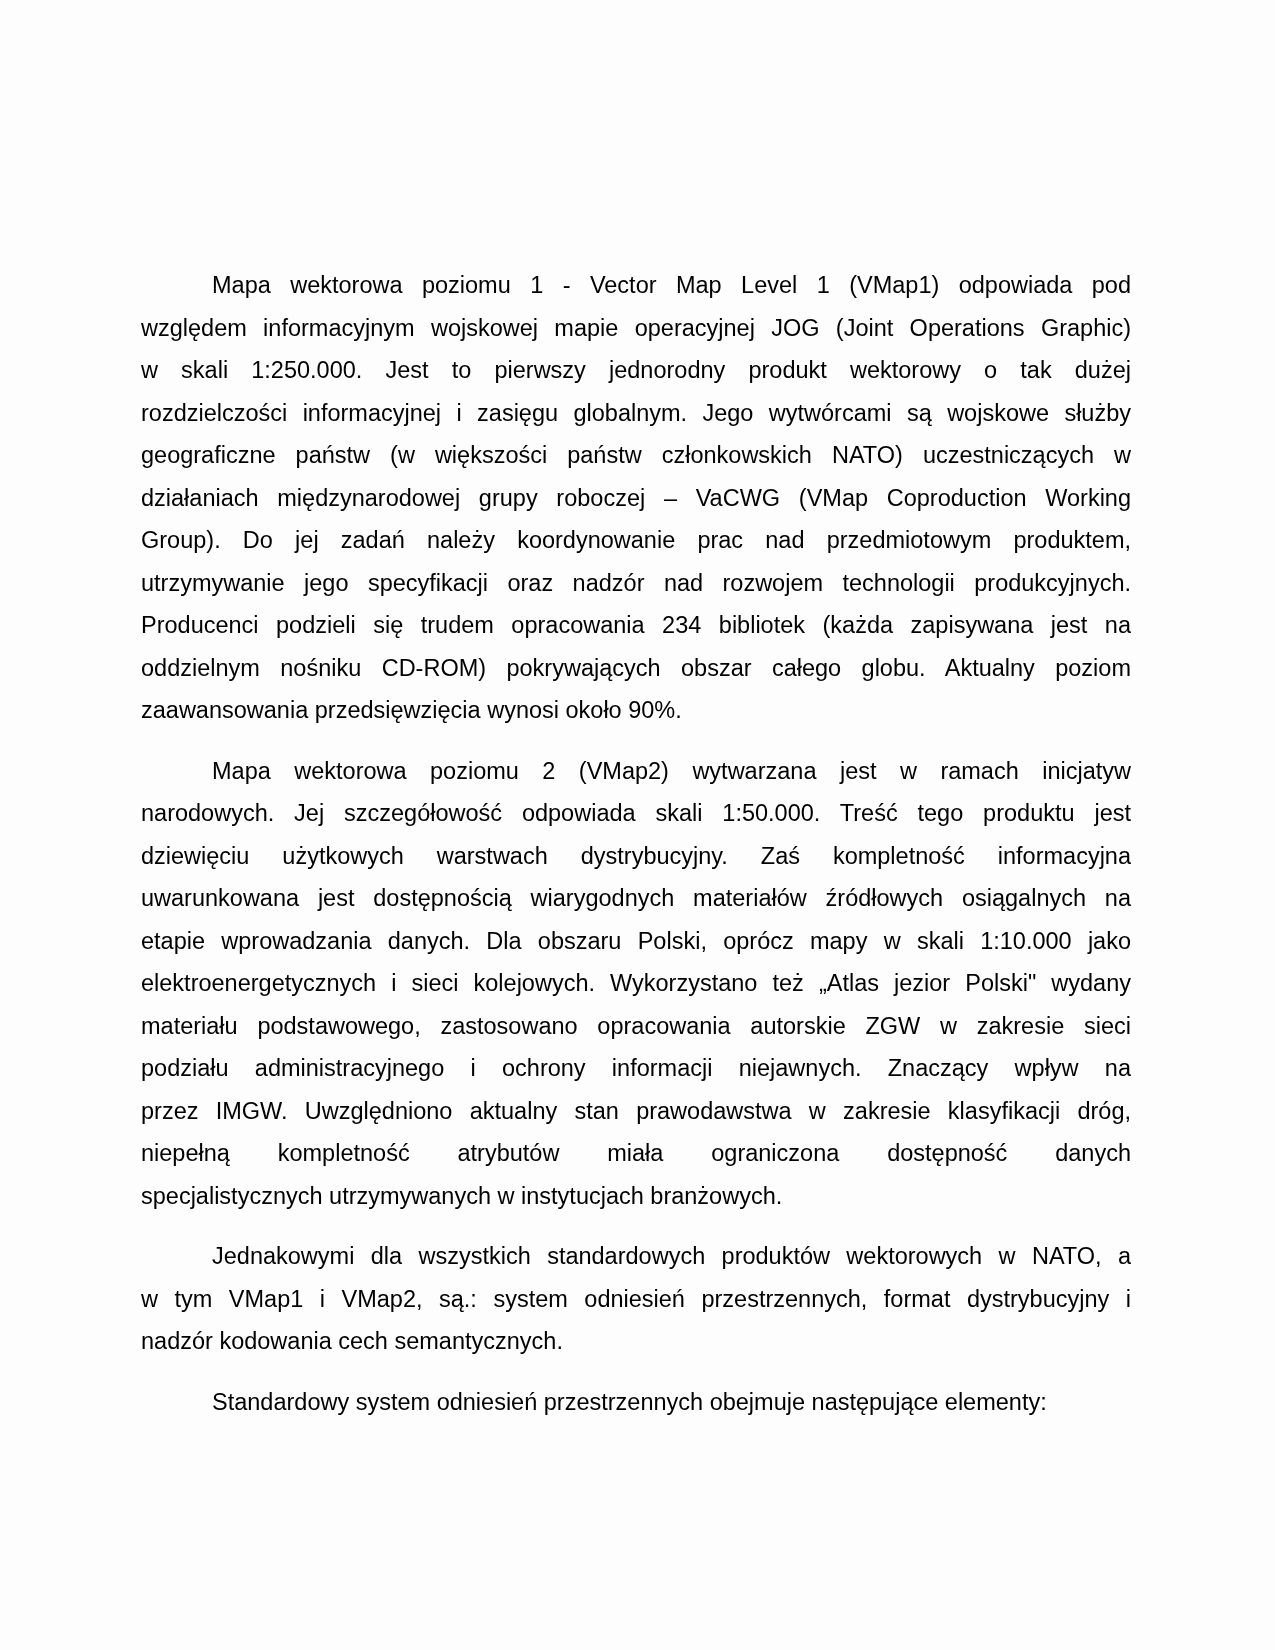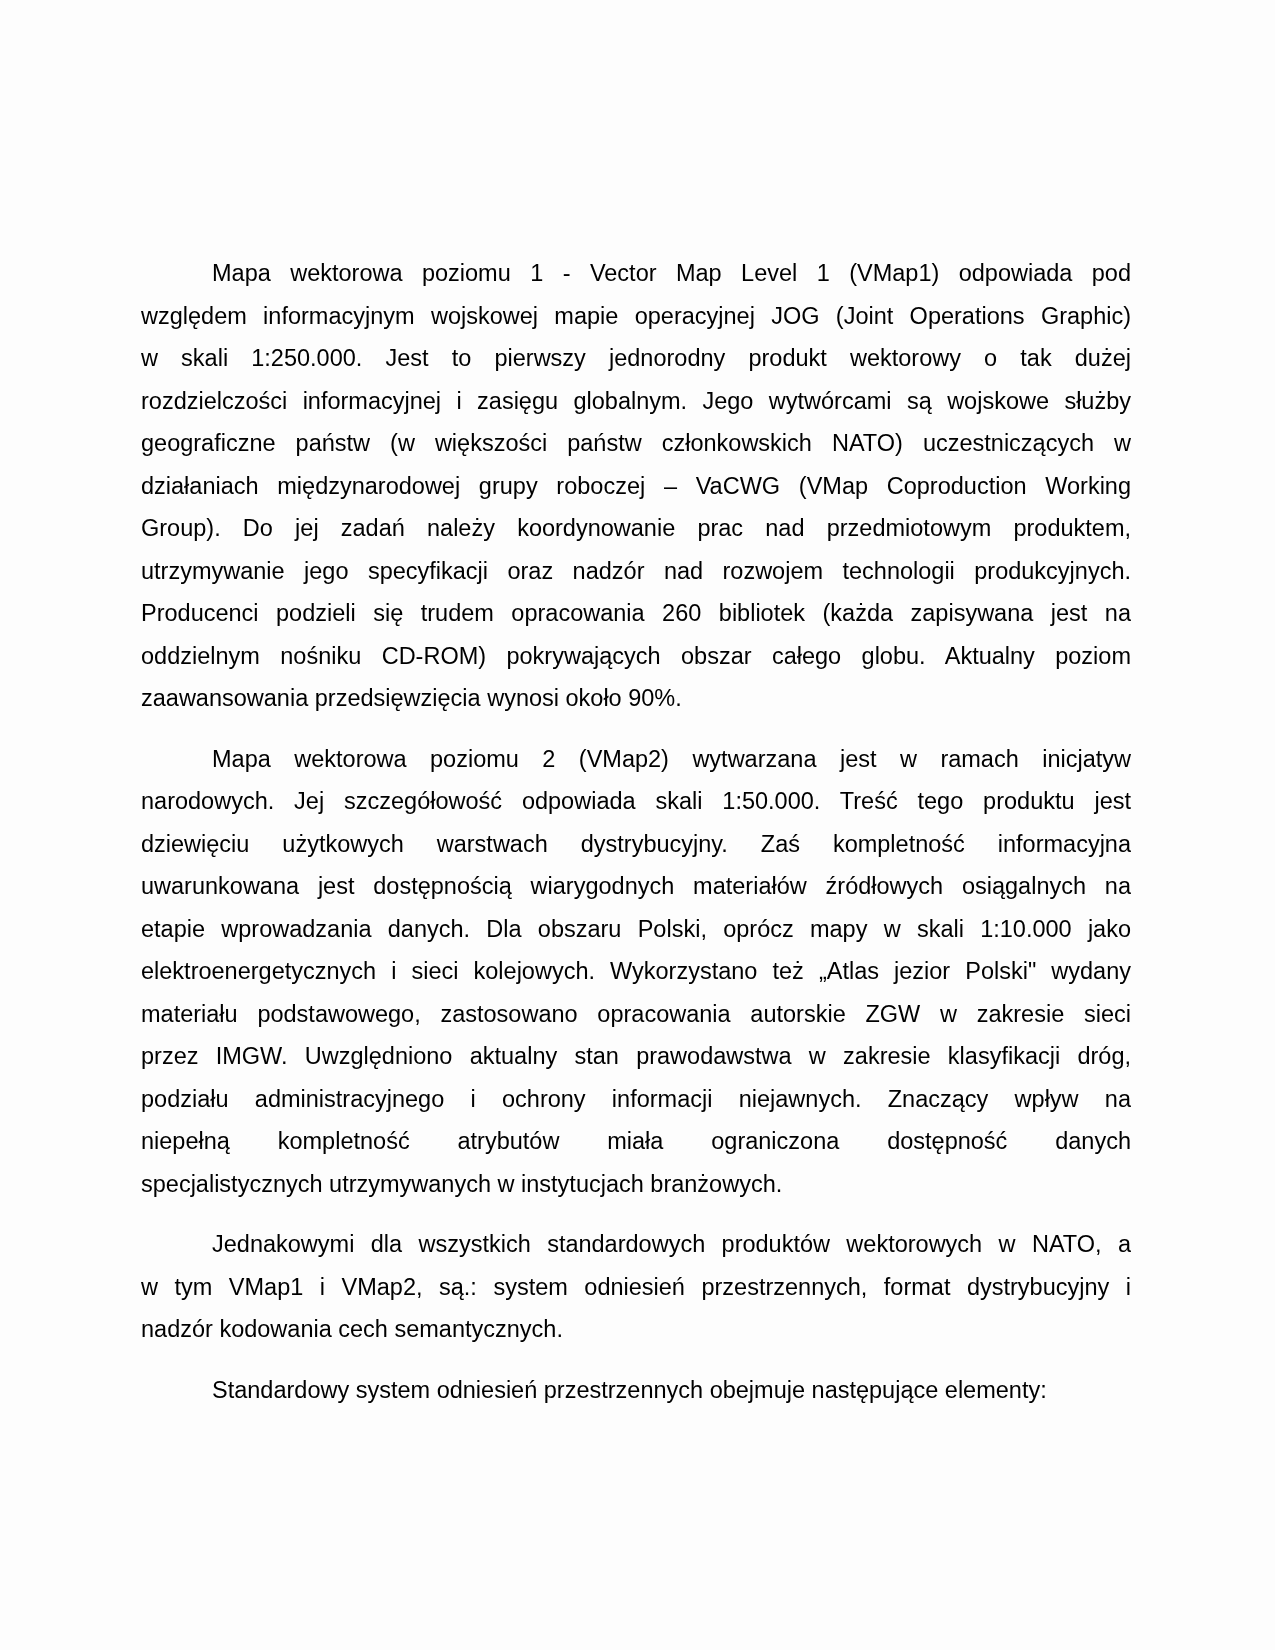--- a/index.html
+++ b/index.html
@@ -12,21 +12,21 @@
     width: 1275px;
     height: 1650px;
     background: #fdfdfd;
     overflow: hidden;
     font-family: "Liberation Sans", sans-serif;
     color: #000000;
   }
   .text-block {
     position: absolute;
     left: 141px;
-    top: 252px;
+    top: 264px;
     width: 990px;
     font-size: 23.5px;
     line-height: 42.5px;
     font-weight: 400;
   }
   .paragraph {
     margin: 0 0 18px 0;
   }
   .line {
     height: 42.5px;
@@ -50,34 +50,34 @@
   <div class="text-block">
       <div class="paragraph">
         <div class="line first">Mapa wektorowa poziomu 1 - Vector Map Level 1 (VMap1) odpowiada pod</div>
         <div class="line">względem informacyjnym wojskowej mapie operacyjnej JOG (Joint Operations Graphic)</div>
         <div class="line">w skali 1:250.000. Jest to pierwszy jednorodny produkt wektorowy o tak dużej</div>
         <div class="line">rozdzielczości informacyjnej i zasięgu globalnym. Jego wytwórcami są wojskowe służby</div>
         <div class="line">geograficzne państw (w większości państw członkowskich NATO) uczestniczących w</div>
         <div class="line">działaniach międzynarodowej grupy roboczej – VaCWG (VMap Coproduction Working</div>
         <div class="line">Group). Do jej zadań należy koordynowanie prac nad przedmiotowym produktem,</div>
         <div class="line">utrzymywanie jego specyfikacji oraz nadzór nad rozwojem technologii produkcyjnych.</div>
-        <div class="line">Producenci podzieli się trudem opracowania 260 bibliotek (każda zapisywana jest na</div>
+        <div class="line">Producenci podzieli się trudem opracowania 234 bibliotek (każda zapisywana jest na</div>
         <div class="line">oddzielnym nośniku CD-ROM) pokrywających obszar całego globu. Aktualny poziom</div>
         <div class="line last">zaawansowania przedsięwzięcia wynosi około 90%.</div>
       </div>
       <div class="paragraph">
         <div class="line first">Mapa wektorowa poziomu 2 (VMap2) wytwarzana jest w ramach inicjatyw</div>
         <div class="line">narodowych. Jej szczegółowość odpowiada skali 1:50.000. Treść tego produktu jest</div>
         <div class="line">dziewięciu użytkowych warstwach dystrybucyjny. Zaś kompletność informacyjna</div>
         <div class="line">uwarunkowana jest dostępnością wiarygodnych materiałów źródłowych osiągalnych na</div>
         <div class="line">etapie wprowadzania danych. Dla obszaru Polski, oprócz mapy w skali 1:10.000 jako</div>
         <div class="line">elektroenergetycznych i sieci kolejowych. Wykorzystano też „Atlas jezior Polski" wydany</div>
         <div class="line">materiału podstawowego, zastosowano opracowania autorskie ZGW w zakresie sieci</div>
+        <div class="line">podziału administracyjnego i ochrony informacji niejawnych. Znaczący wpływ na</div>
         <div class="line">przez IMGW. Uwzględniono aktualny stan prawodawstwa w zakresie klasyfikacji dróg,</div>
-        <div class="line">podziału administracyjnego i ochrony informacji niejawnych. Znaczący wpływ na</div>
         <div class="line">niepełną kompletność atrybutów miała ograniczona dostępność danych</div>
         <div class="line last">specjalistycznych utrzymywanych w instytucjach branżowych.</div>
       </div>
       <div class="paragraph">
         <div class="line first">Jednakowymi dla wszystkich standardowych produktów wektorowych w NATO, a</div>
         <div class="line">w tym VMap1 i VMap2, są.: system odniesień przestrzennych, format dystrybucyjny i</div>
         <div class="line last">nadzór kodowania cech semantycznych.</div>
       </div>
       <div class="paragraph">
         <div class="line first last">Standardowy system odniesień przestrzennych obejmuje następujące elementy:</div>

